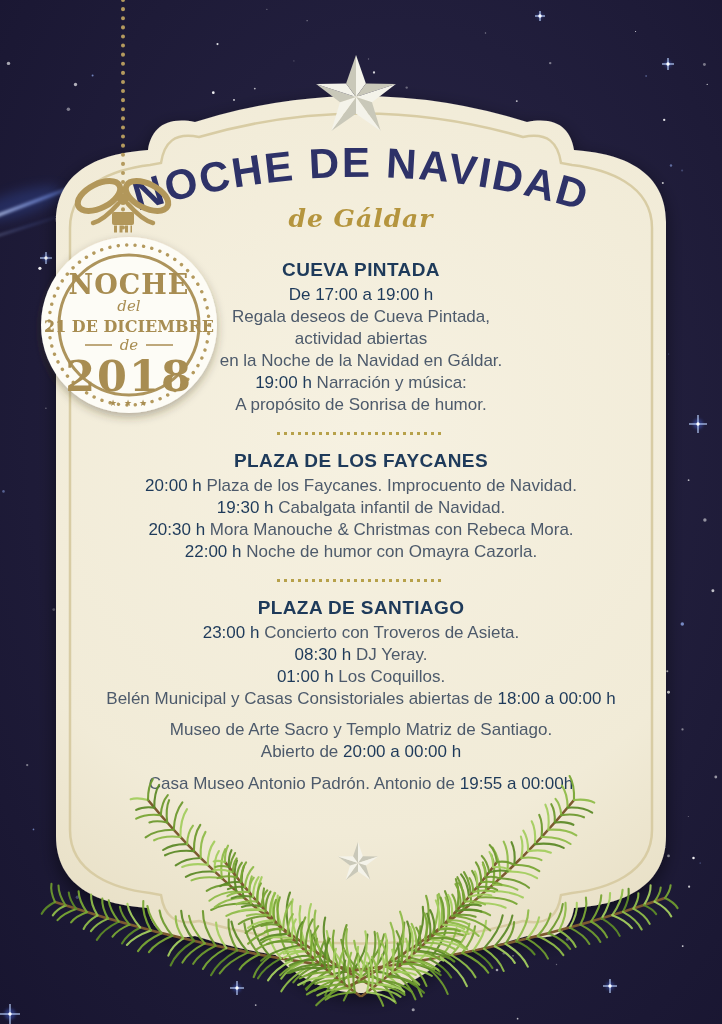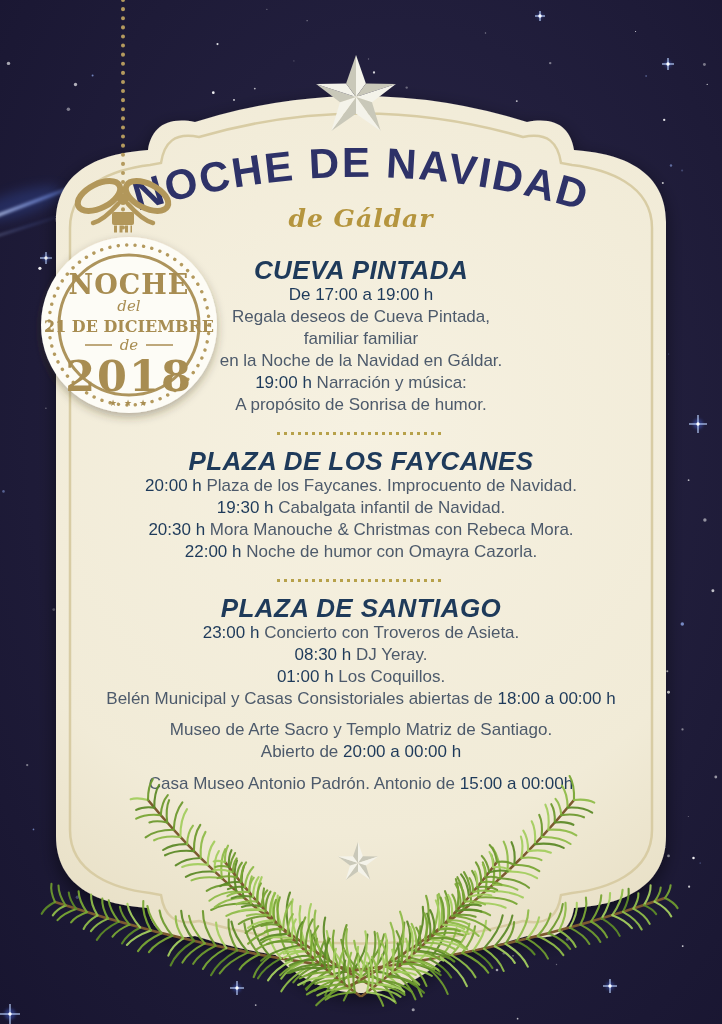--- a/index.html
+++ b/index.html
@@ -6,21 +6,21 @@
   .poster{
     position:relative;width:722px;height:1024px;overflow:hidden;
     background:radial-gradient(ellipse at 55% 42%, #2a2648 0%, #211e3c 48%, #181530 100%);
     font-family:"Liberation Sans",sans-serif;
   }
   svg.layer{position:absolute;left:0;top:0;pointer-events:none;}
   .content{
     position:absolute;left:101px;top:259px;width:520px;text-align:center;
     color:#4d5a6b;font-size:17px;line-height:22px;z-index:4;
   }
-  .content .heading{font-size:26px;font-weight:bold;color:#1e3a5a;letter-spacing:.4px;margin:0 0 3px 0;font-style:italic;}
+  .content .heading{font-size:19px;font-weight:bold;color:#1e3a5a;letter-spacing:.4px;margin:0 0 3px 0;}
   .content p.line{margin:0;}
   .content .b{font-weight:normal;color:#1e3a5a;}
   .divider{width:168px;height:3px;margin:16px auto 15px auto;
     background:repeating-linear-gradient(90deg,#b7a14a 0 3px,transparent 3px 7px);}
   .footer-museo{margin-top:9px;}
   .footer-casa{margin-top:10px;}
   .subtitle{
     position:absolute;top:204px;left:0;width:722px;text-align:center;z-index:4;
     font-family:"DejaVu Serif",serif;font-style:italic;font-weight:bold;
     font-size:25px;color:#b5953e;letter-spacing:1px;
@@ -401,21 +401,21 @@
   </svg>
 
   <div class="subtitle">de Gáldar</div>
 
   <div class="content">
     <div>
       <h2 class="heading">CUEVA PINTADA</h2>
       <div>
           <p class="line"><span class="b">De 17:00 a 19:00 h</span></p>
           <p class="line"><span>Regala deseos de Cueva Pintada,</span></p>
-          <p class="line"><span>familiar familiar</span></p>
+          <p class="line"><span>actividad abiertas</span></p>
           <p class="line"><span>en la Noche de la Navidad en Gáldar.</span></p>
           <p class="line"><span class="b">19:00 h</span><span> Narración y música:</span></p>
           <p class="line"><span>A propósito de Sonrisa de humor.</span></p>
         </div>
     </div>
     <div class="divider"></div>
     <div>
       <h2 class="heading">PLAZA DE LOS FAYCANES</h2>
       <div>
           <p class="line"><span class="b">20:00 h</span><span> Plaza de los Faycanes. Improcuento de Navidad.</span></p>
@@ -432,21 +432,21 @@
           <p class="line"><span class="b">08:30 h</span><span> DJ Yeray.</span></p>
           <p class="line"><span class="b">01:00 h</span><span> Los Coquillos.</span></p>
           <p class="line"><span>Belén Municipal y Casas Consistoriales abiertas de </span><span class="b">18:00 a 00:00 h</span></p>
         </div>
     </div>
     <div class="footer-museo">
         <p class="line"><span>Museo de Arte Sacro y Templo Matriz de Santiago.</span></p>
         <p class="line"><span>Abierto de </span><span class="b">20:00 a 00:00 h</span></p>
       </div>
     <div class="footer-casa">
-        <p class="line"><span>Casa Museo Antonio Padrón. Antonio de </span><span class="b">15:00 a 00:00h</span></p>
+        <p class="line"><span>Casa Museo Antonio Padrón. Antonio de </span><span class="b">19:55 a 00:00h</span></p>
       </div>
   </div>
 
   <svg class="layer" width="722" height="1024" viewBox="0 0 722 1024" style="z-index:6;">
     <g id="branches">
         <path d="M380 972 Q213.7 954.6 55 902" fill="none" stroke="#7c5a30" stroke-width="2.6" stroke-linecap="round"></path>
         <path d="M368.9 970.8 Q349.4 984.9 343.8 1000.5" fill="none" stroke="#6e9a2f" stroke-width="2.1" stroke-linecap="round" opacity="0.95"></path>
         <path d="M368.9 970.8 Q355.6 955.2 354.2 940.9" fill="none" stroke="#8fbc4a" stroke-width="2.1" stroke-linecap="round" opacity="0.95"></path>
         <path d="M357.9 969.5 Q335.3 983.1 327.7 998.4" fill="none" stroke="#6e9a2f" stroke-width="2.1" stroke-linecap="round" opacity="0.95"></path>
         <path d="M357.9 969.5 Q343.4 953.9 341.2 939.7" fill="none" stroke="#6e9a2f" stroke-width="2.1" stroke-linecap="round" opacity="0.95"></path>

